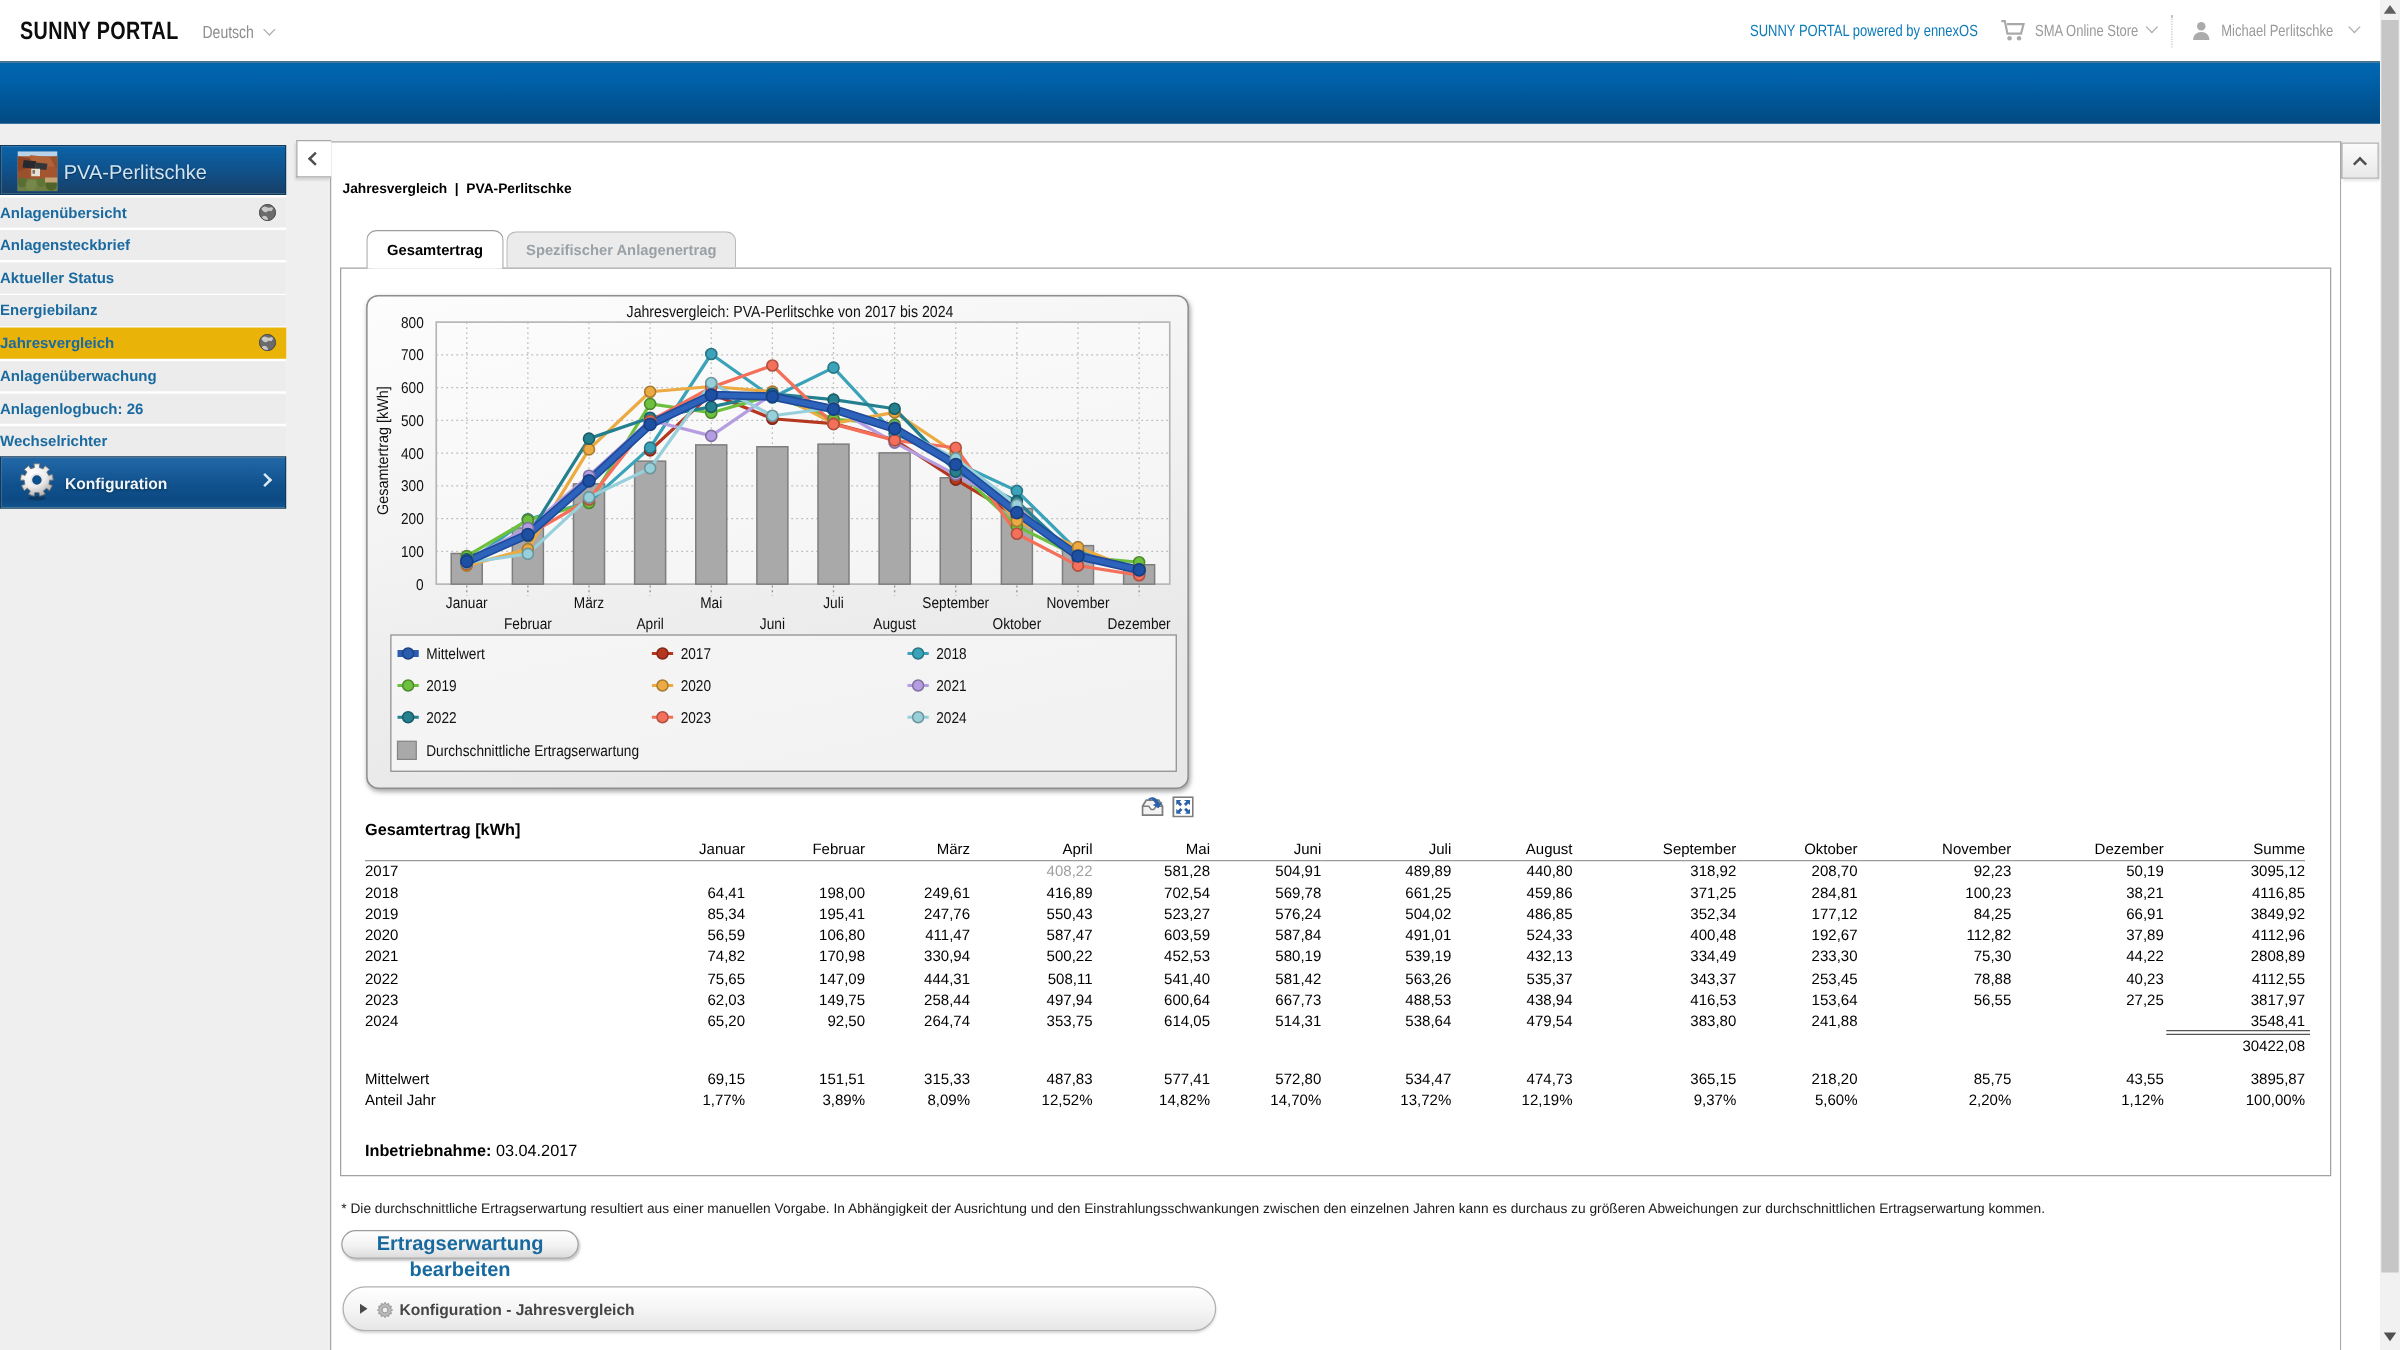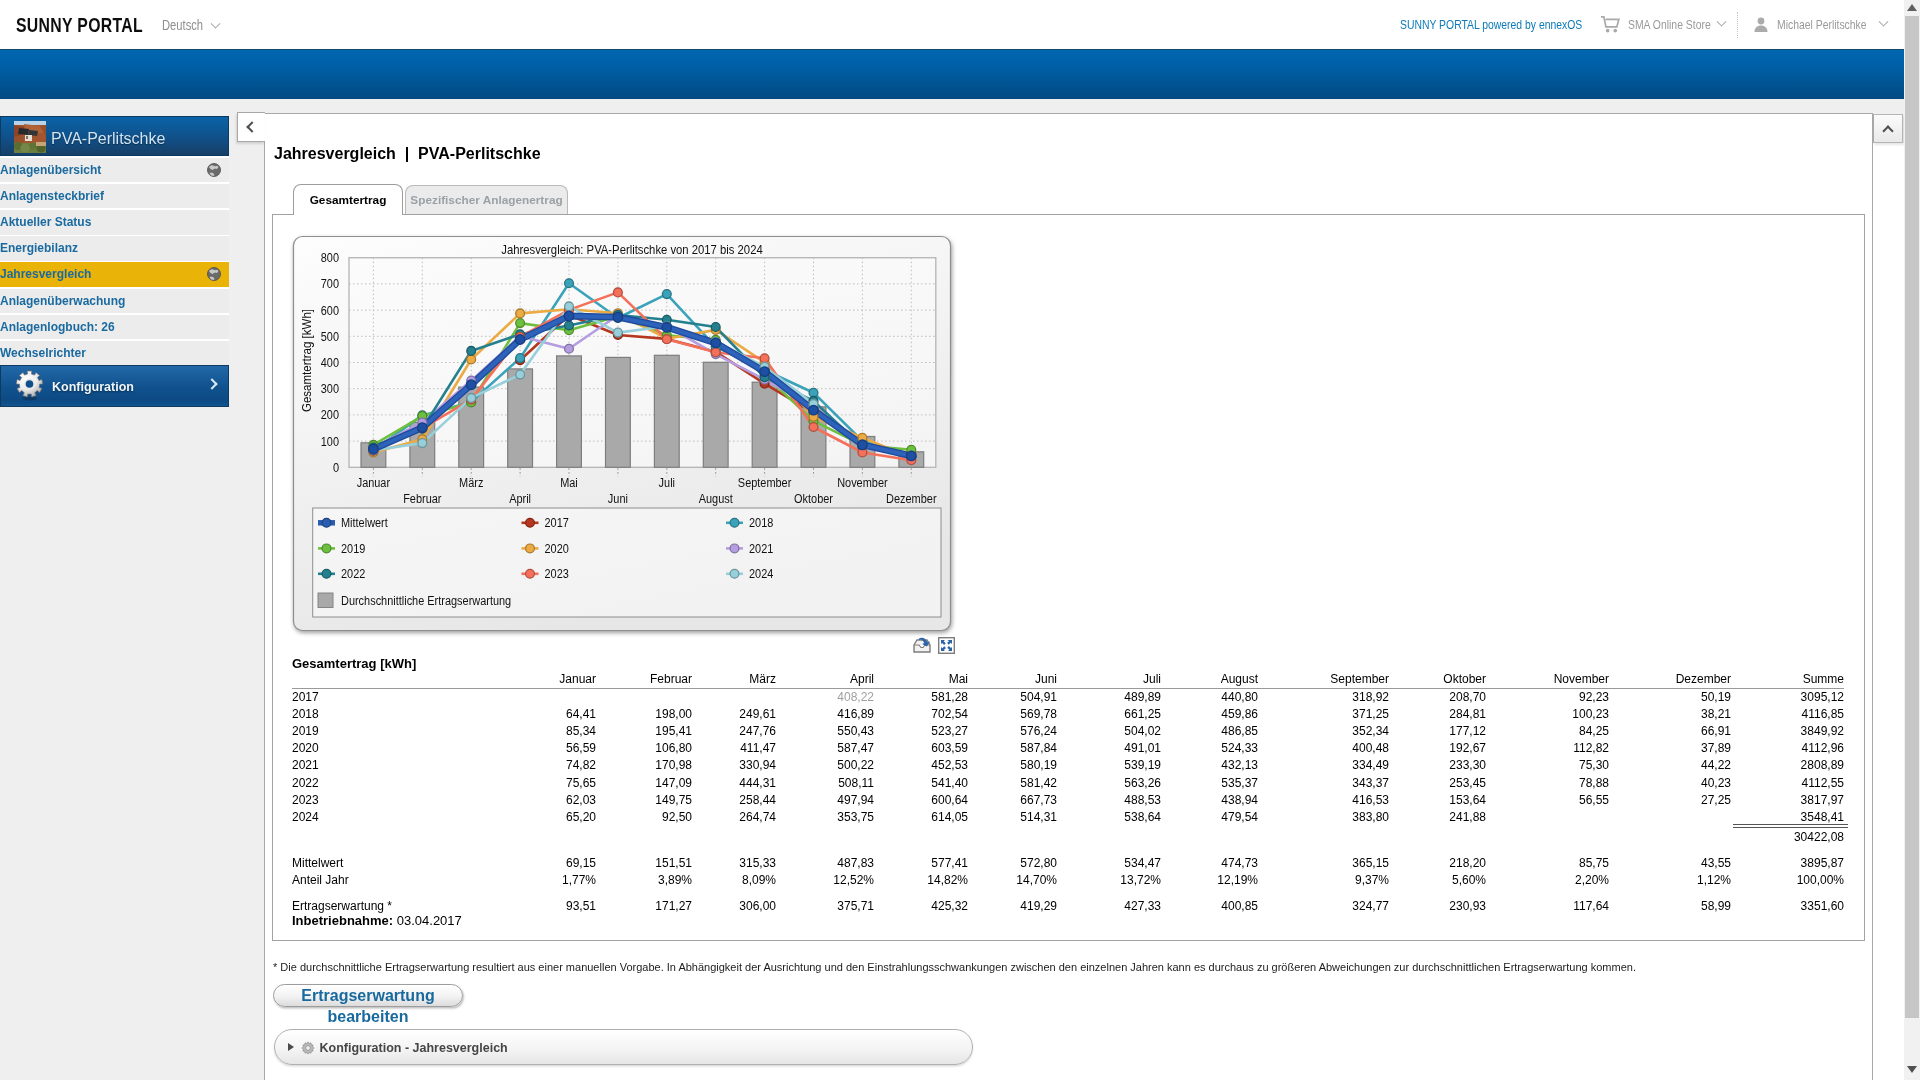--- a/index.html
+++ b/index.html
@@ -22,24 +22,24 @@
 .globe{position:absolute;right:8px;top:5px;width:14px;height:14px}
 #konfig{position:absolute;left:0;top:248.5px;width:229px;height:42px;background:linear-gradient(180deg,#2268a8 0%,#10518d 55%,#0d4a84 85%,#11558f 100%);border:1px solid #0d3a5e;color:#eef5fb}
 #konfig .t{position:absolute;left:51px;top:14px;font-size:12.5px;font-weight:bold;text-shadow:0 1px 2px #0a2d49}
 #konfig .arr{position:absolute;right:12px;top:14px;width:8px;height:8px;border-right:2.4px solid #dce9f4;border-top:2.4px solid #dce9f4;transform:rotate(45deg)}
 #panel{position:absolute;left:264px;top:113px;width:1609px;height:967px;background:#fff;border:1px solid #a8a8a8;border-bottom:none}
 #rightwhite{position:absolute;left:1873px;top:143px;width:31px;height:937px;background:#fff}
 #lnotch{position:absolute;left:237px;top:112px;width:28px;height:30px;background:#fff;border:1px solid #a8a8a8;border-right:none;box-shadow:-1px 2px 2px rgba(0,0,0,0.12)}
 #lnotch .c{position:absolute;left:10px;top:10px;width:8px;height:8px;border-left:2.6px solid #4f4f4f;border-bottom:2.6px solid #4f4f4f;transform:rotate(45deg)}
 #rnotch{position:absolute;left:1873px;top:114px;width:30px;height:29px;background:linear-gradient(180deg,#fbfbfb,#e9e9e9);border:1px solid #b5b5b5;border-left:1px solid #a8a8a8;box-shadow:1px 2px 2px rgba(0,0,0,0.10)}
 #rnotch .c{position:absolute;left:10px;top:12px;width:8px;height:8px;border-left:2.6px solid #4f4f4f;border-top:2.6px solid #4f4f4f;transform:rotate(45deg)}
-#h1{position:absolute;left:274px;top:145px;font-size:16px;font-weight:bold;color:#000}
+#h1{position:absolute;left:274px;top:145px;font-size:11px;font-weight:bold;color:#000}
 .tab{position:absolute;font-size:11.8px;font-weight:bold;text-align:center;border:1px solid #9d9d9d;border-bottom:none;border-radius:8px 8px 0 0}
 #tab1{left:293px;top:184px;width:110px;height:31px;background:#fff;color:#000;line-height:31px}
-#tab2{left:405px;top:185px;width:163px;height:29px;background:#ebebeb;color:#9aa1a6;line-height:29px;border-color:#b9b9b9}
+#tab2{left:405px;top:185px;width:184px;height:29px;background:#ebebeb;color:#9aa1a6;line-height:29px;border-color:#b9b9b9}
 #tpanel{position:absolute;left:272px;top:214px;width:1593px;height:727px;background:#fff;border:1px solid #a2a2a2}
 #chart{position:absolute;left:292px;top:235px;width:660px;height:398px;filter:drop-shadow(1.5px 2.5px 2px rgba(40,40,40,0.45))}
 #cicons{position:absolute;left:913px;top:637px;width:42px;height:17px}
 #gtitle{position:absolute;left:292px;top:656px;font-size:13px;font-weight:bold;color:#000}
 #dtab{position:absolute;left:292px;top:671px;border-collapse:collapse;table-layout:fixed;font-size:12px;color:#000}
 #dtab td{padding:0;text-align:right;white-space:nowrap;height:17.2px;vertical-align:middle}
 #dtab td.yl{text-align:left}
 #dtab tr.h td{border-bottom:1px solid #9a9a9a;height:17px}
 #dtab td.est{color:#9f9f9f}
 #dbl{position:absolute;left:1733px;top:824px;width:115px;height:4px;border-top:1px solid #555;border-bottom:1px solid #555}
@@ -586,36 +586,20 @@
         <td>12,19%</td>
         <td>9,37%</td>
         <td>5,60%</td>
         <td>2,20%</td>
         <td>1,12%</td>
         <td>100,00%</td>
       </tr>
       <tr style="height:8px;line-height:0;font-size:0">
         <td colspan="14" style="height:8px"></td>
       </tr>
-      <tr>
-        <td class="yl">Ertragserwartung&nbsp;*</td>
-        <td>93,51</td>
-        <td>171,27</td>
-        <td>306,00</td>
-        <td>375,71</td>
-        <td>425,32</td>
-        <td>419,29</td>
-        <td>427,33</td>
-        <td>400,85</td>
-        <td>324,77</td>
-        <td>230,93</td>
-        <td>117,64</td>
-        <td>58,99</td>
-        <td>3351,60</td>
-      </tr>
     </tbody>
   </table>
 <div id="dbl"></div>
 <div id="inbetrieb"><b>Inbetriebnahme:</b> 03.04.2017</div>
 <div id="foot">* Die durchschnittliche Ertragserwartung resultiert aus einer manuellen Vorgabe. In Abhängigkeit der Ausrichtung und den Einstrahlungsschwankungen zwischen den einzelnen Jahren kann es durchaus zu größeren Abweichungen zur durchschnittlichen Ertragserwartung kommen.</div>
 <div id="btn">Ertragserwartung bearbeiten</div>
 <div id="accord">
   <div class="arr"></div>
   <svg width="18" height="18" viewBox="0 0 20 20" style="position:absolute;left:24px;top:9px">
     <path d="M10 3.2 L11.2 5.0 L13.3 4.3 L13.6 6.4 L15.7 6.7 L15 8.8 L16.8 10 L15 11.2 L15.7 13.3 L13.6 13.6 L13.3 15.7 L11.2 15 L10 16.8 L8.8 15 L6.7 15.7 L6.4 13.6 L4.3 13.3 L5 11.2 L3.2 10 L5 8.8 L4.3 6.7 L6.4 6.4 L6.7 4.3 L8.8 5z" fill="#b9b9b9" stroke="#8e8e8e" stroke-width="0.8"></path>

